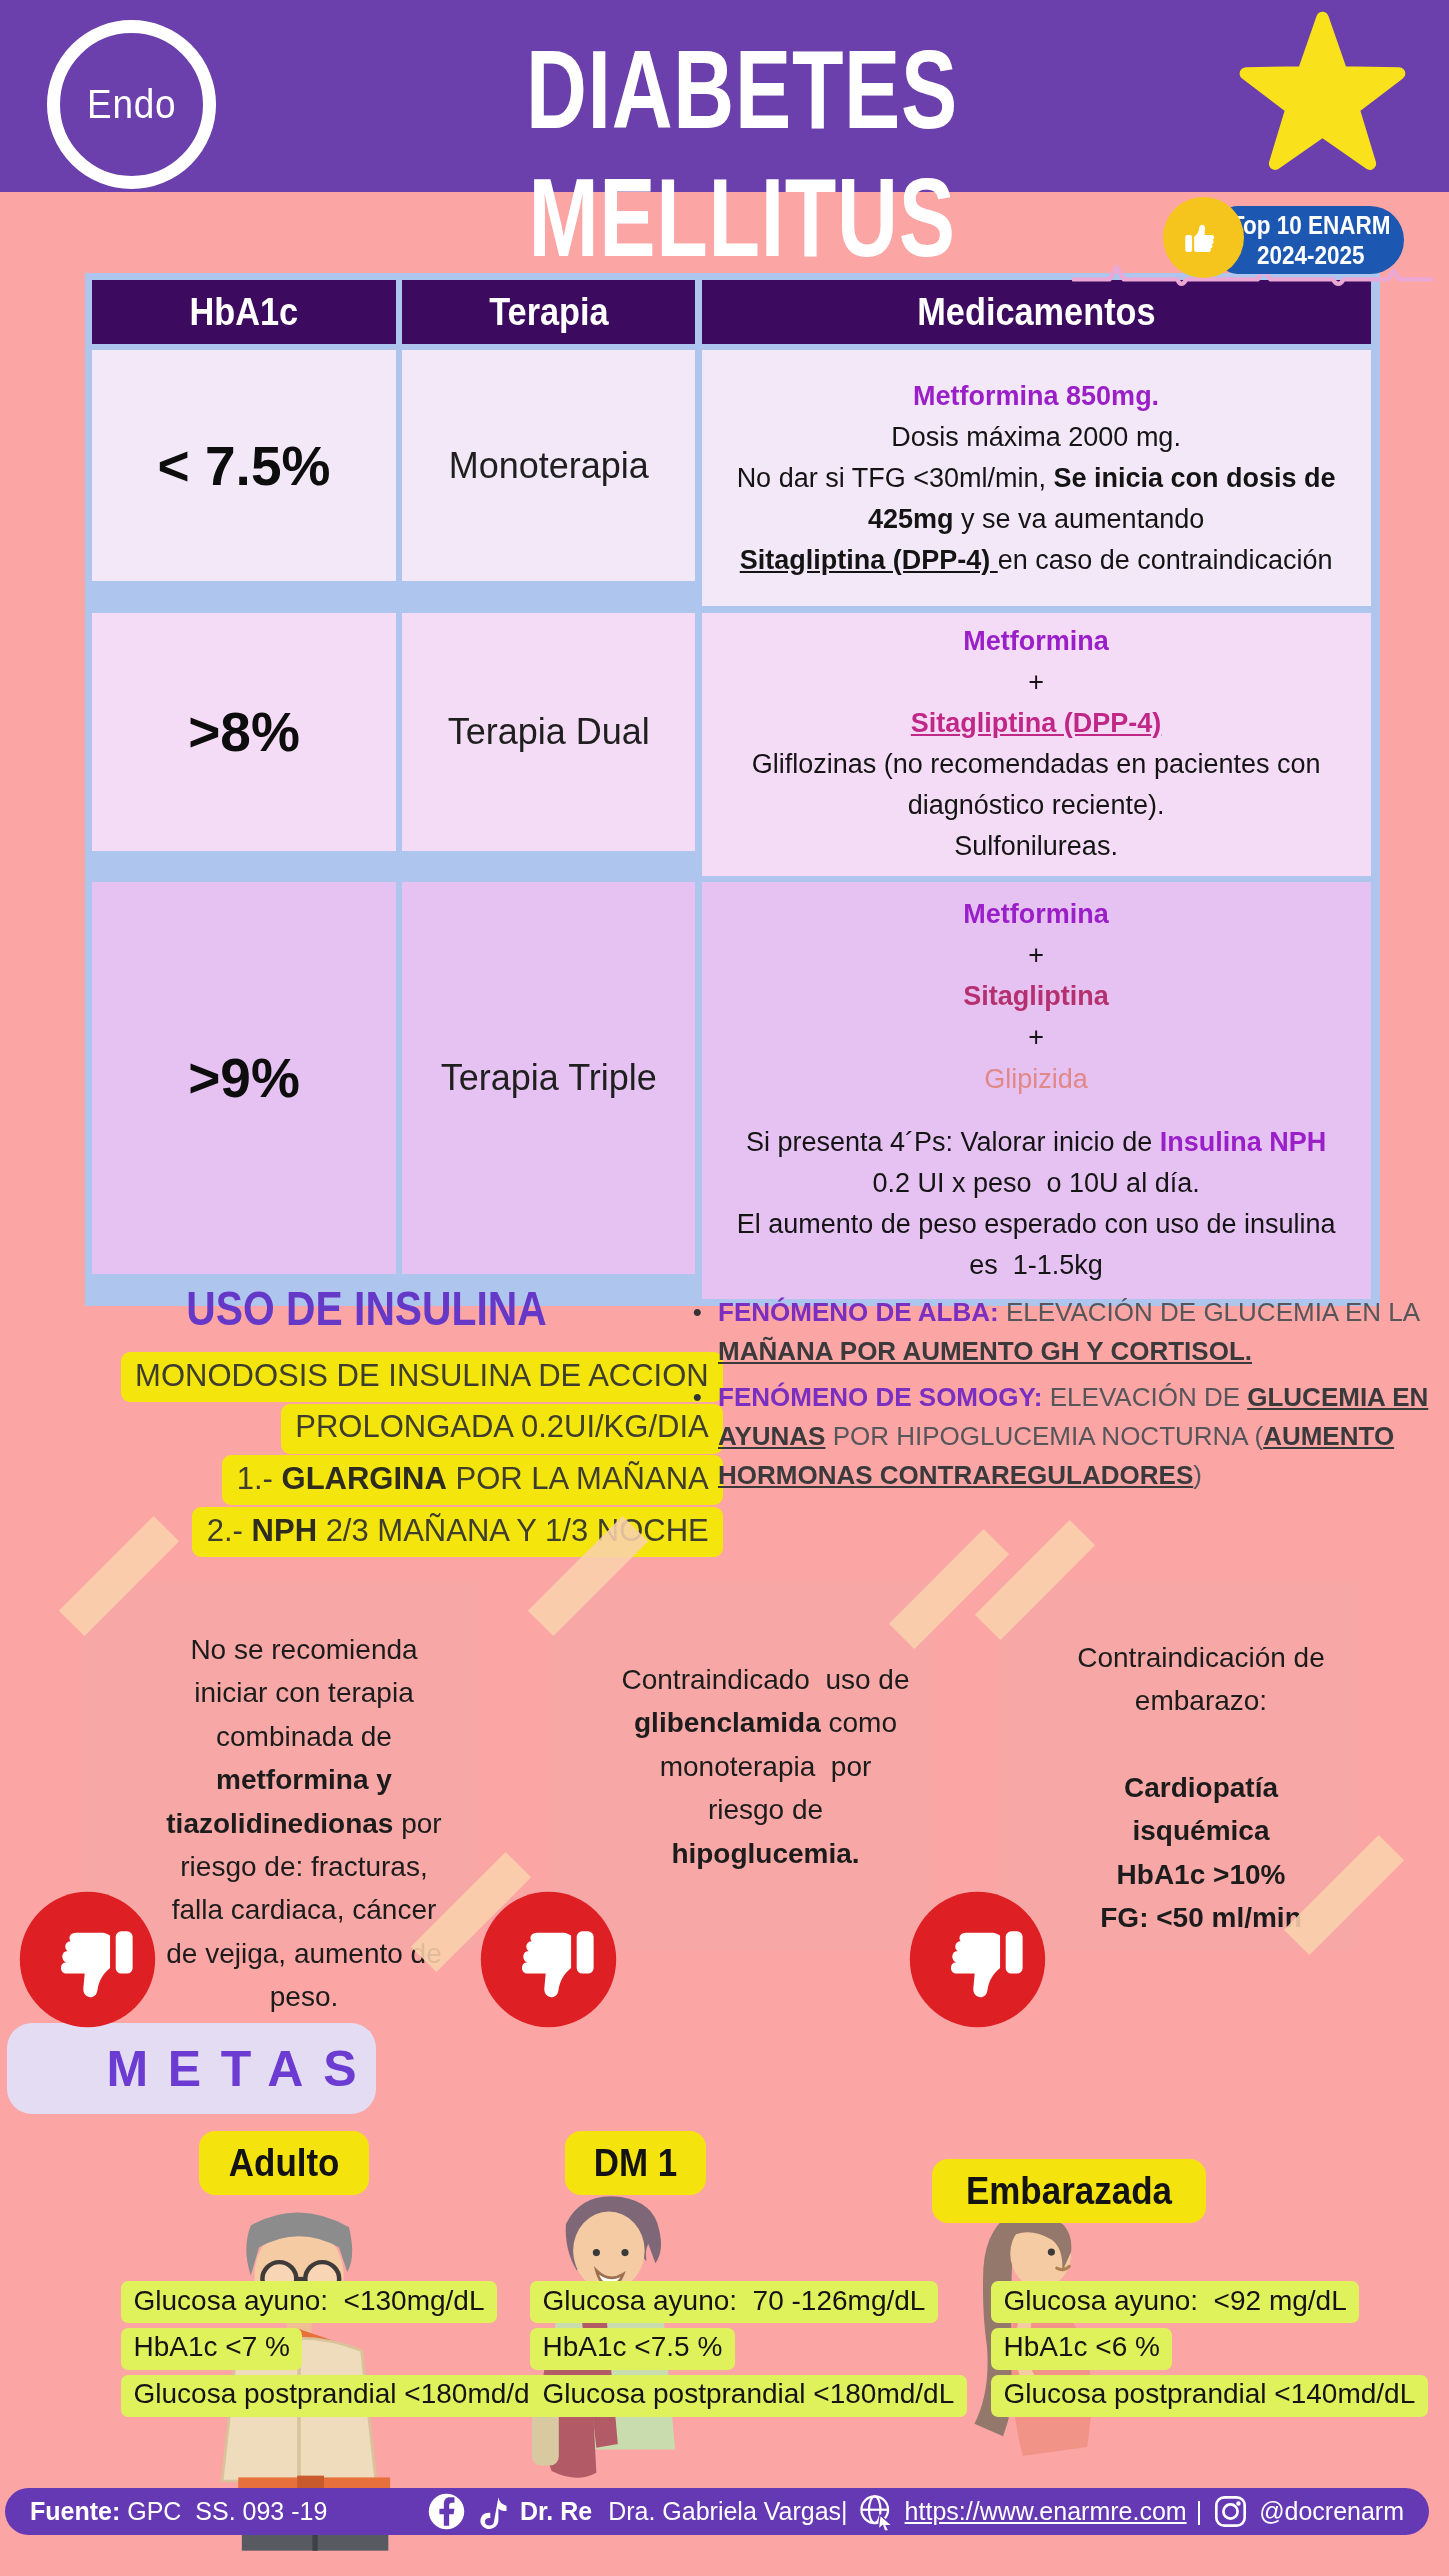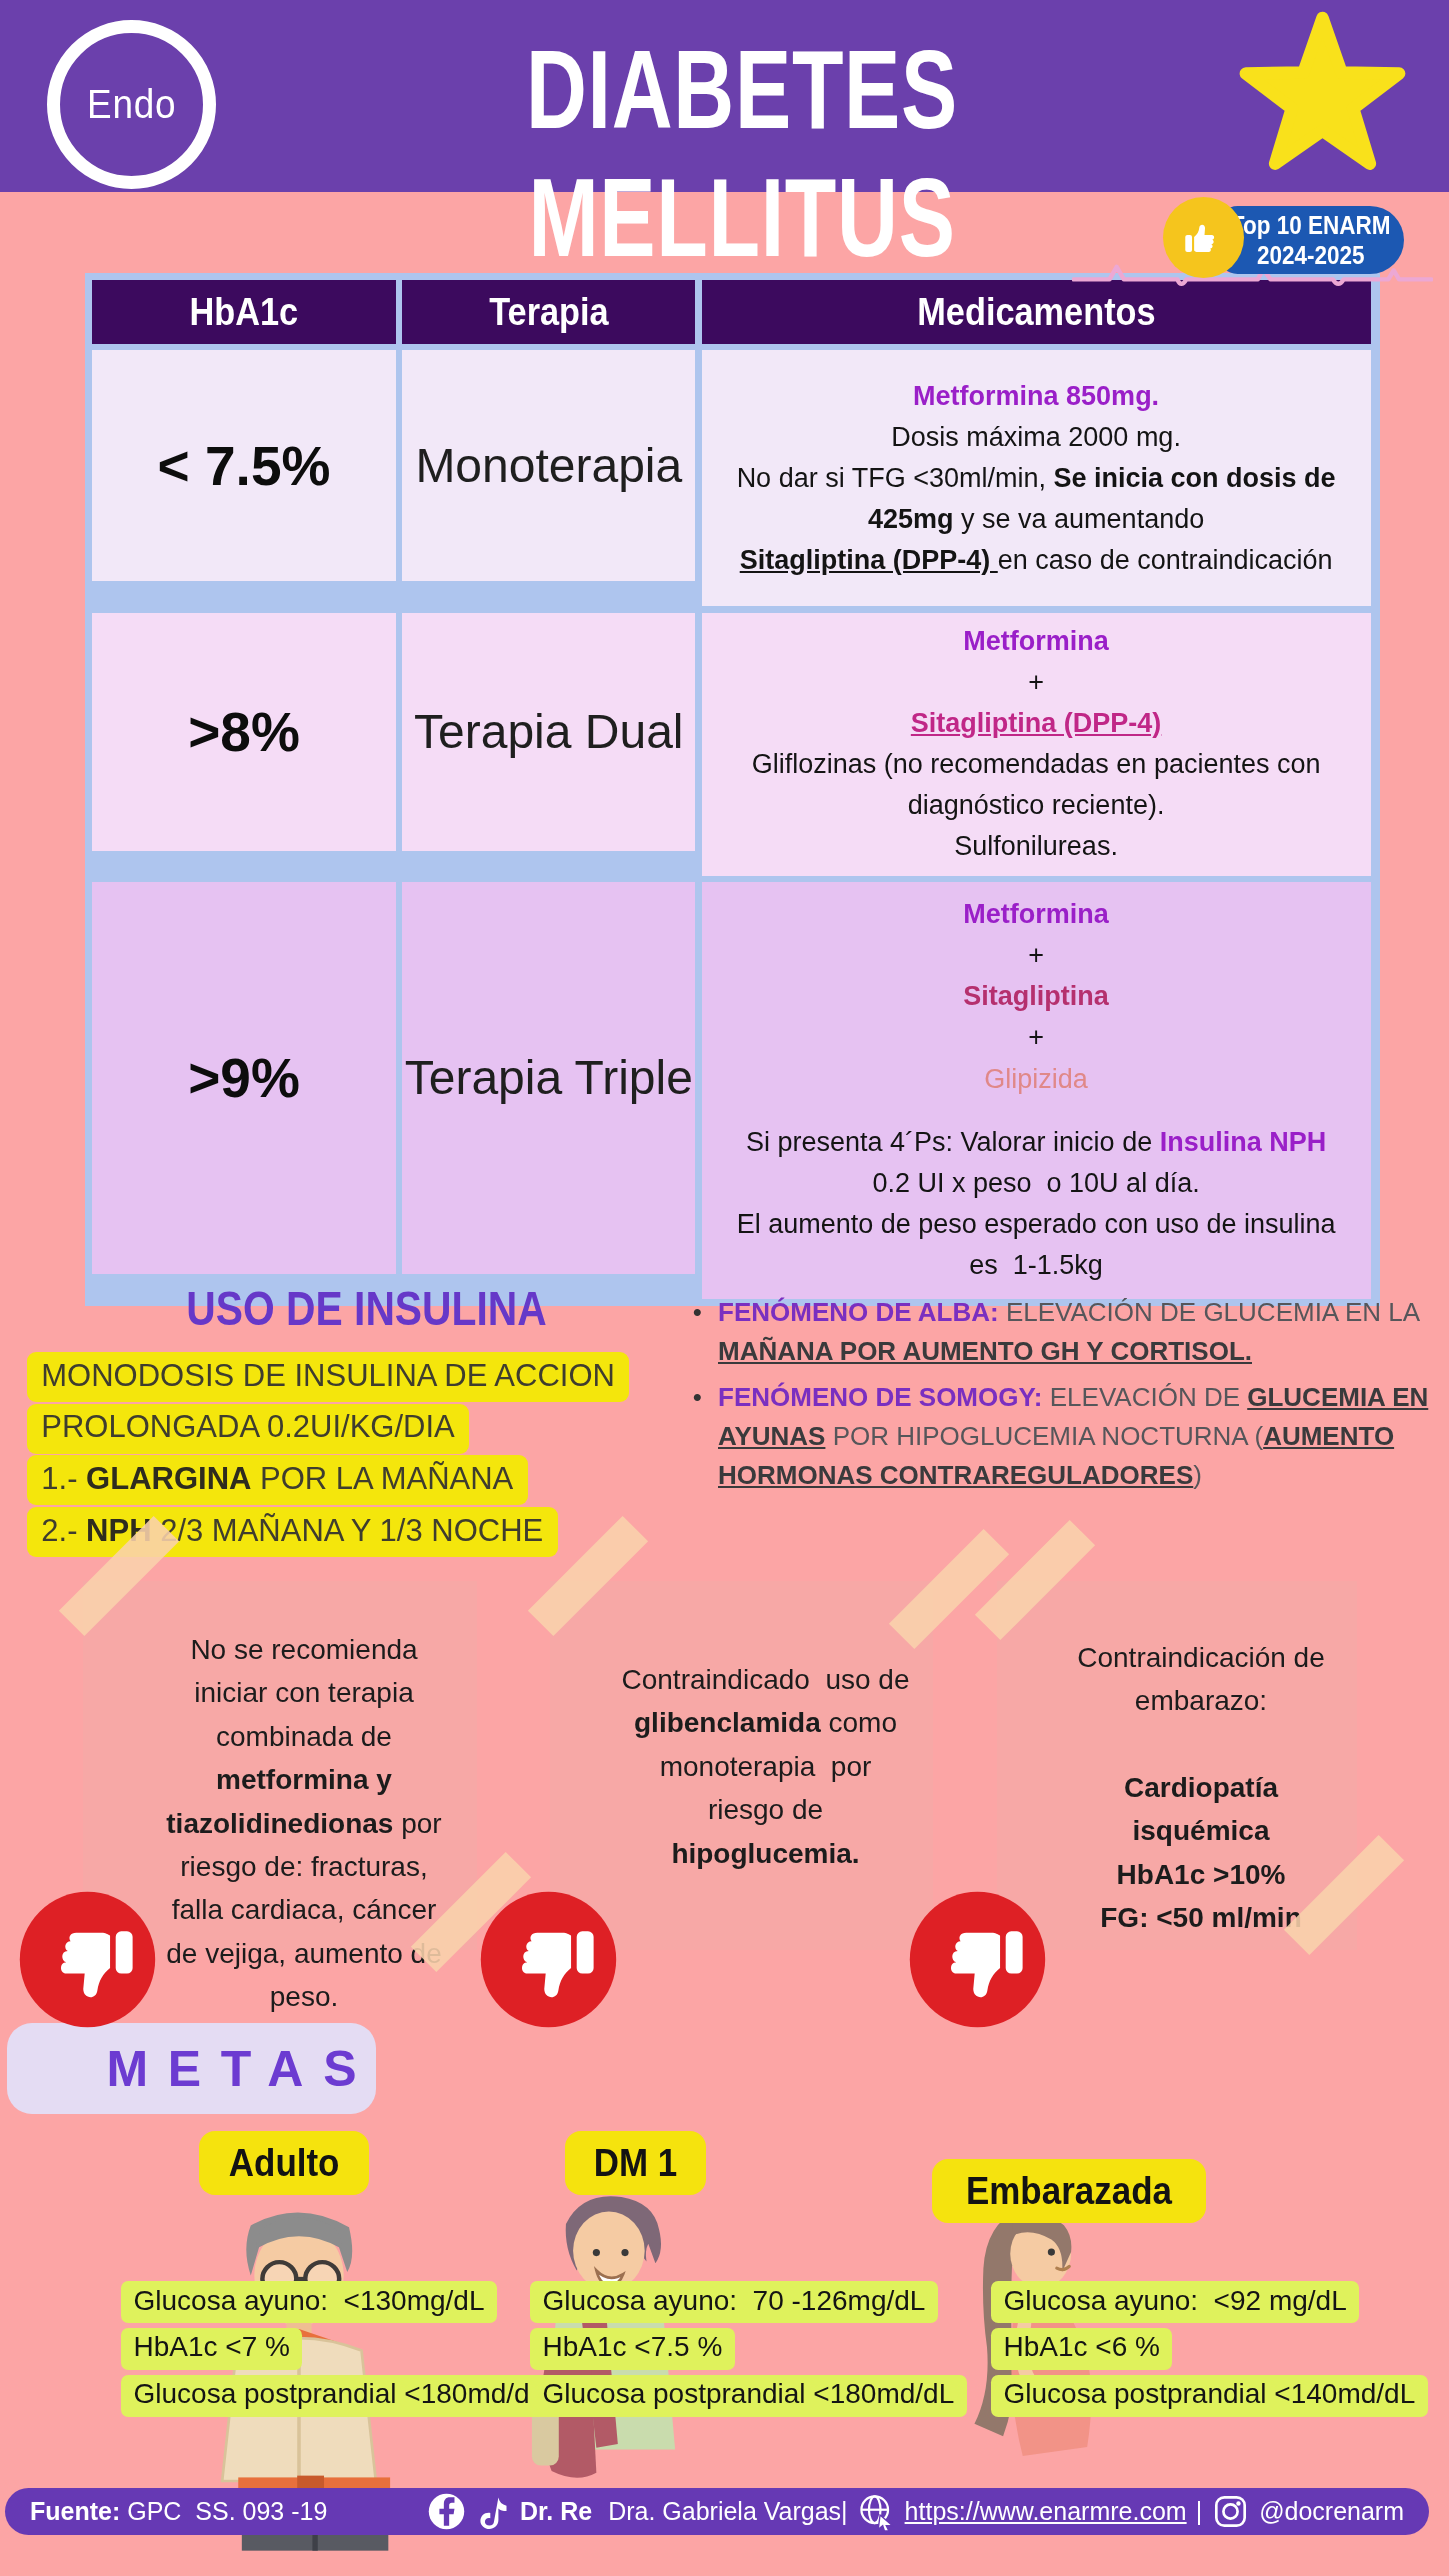--- a/index.html
+++ b/index.html
@@ -28,35 +28,35 @@
   
   .tbl{left:85px;top:273px;width:1281px;border:7.2px solid #AEC5EE;border-collapse:collapse;display:grid;
        grid-template-columns:304px 293px 669px;background:#AEC5EE;grid-gap:6.3px;}
   .cell{display:flex;align-items:center;justify-content:center;text-align:center;}
   .th{background:#3C0A5E;color:#fff;font-weight:700;font-size:39px;height:64px;}
   .th span{transform:scaleX(.88);}
   .r1{background:#F2E8F8;height:231px;}
   .r2{background:#F5DCF6;height:238px;}
   .r3{background:#E6C2F2;height:392px;}
   .hba{font-size:55px;font-weight:700;color:#0d0d0d;}
-  .ter{font-size:48px;color:#1f1f1f;}
+  .ter{font-size:36px;color:#1f1f1f;}
   .med{flex-direction:column;font-size:27px;line-height:1.52;padding:12.5px 18px;color:#141414;}
   .med div{width:100%;}
   .purple-med{color:#9A1FC8;font-weight:700;}
   .pinku-med{color:#C02787;font-weight:700;text-decoration:underline;}
   .rose-med{color:#B5306E;font-weight:700;}
   .salmon-med{color:#E08888;}
   .bold{font-weight:700;}
   .bold-u{font-weight:700;text-decoration:underline;}
   .gap60{height:47px;}
 
   
   .uso-title{left:134px;top:1281px;width:465px;text-align:center;font-size:48px;font-weight:800;
              color:#6638C8;transform:scaleX(.85);}
-  .uso-lines{left:27px;top:1351px;width:680px;text-align:left;line-height:1.35;text-decoration:underline;}
+  .uso-lines{left:43px;top:1351px;width:680px;text-align:right;line-height:1.35;text-decoration:underline;}
   .hl{background:#F4E60C;padding:2.7px 14.3px 5.4px;border-radius:9px;display:inline-block;
       font-size:31px;color:#3F3D2E;margin:0.9px 0;}
   .hl b{color:#2e2c1e;}
 
   
   .phen{left:691px;top:1293px;width:741px;font-size:26px;line-height:1.5;color:#56565A;}
   .phen-item{position:relative;padding-left:27px;margin-bottom:7.2px;}
   .phen-item::before{content:"•";position:absolute;left:1.8px;top:0;color:#333;font-size:26px;}
   .phen-label{color:#7A2FC0;font-weight:700;}
   .phen-u{color:#3A3A3C;font-weight:700;text-decoration:underline;}

